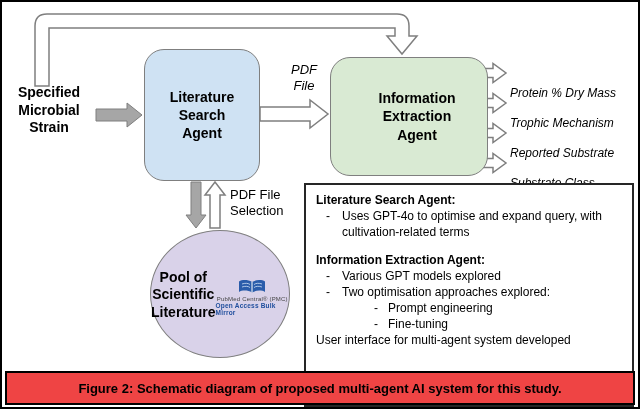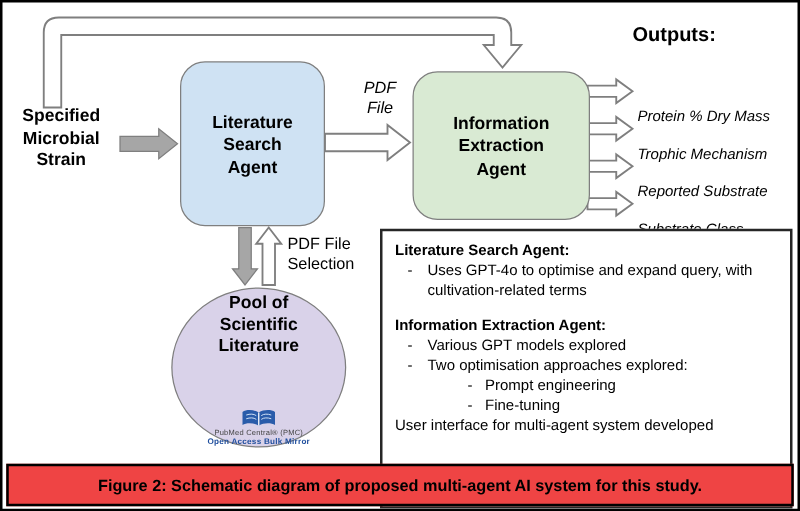--- a/index.html
+++ b/index.html
@@ -9,33 +9,33 @@
   .hollow-arrow { fill:#ffffff; stroke:var(--arrow-outline,#7f7f7f); stroke-width:1.5; }
   .gray-arrow { fill:var(--arrow-gray,#a6a6a6); stroke:var(--arrow-outline,#7f7f7f); stroke-width:1; }
 
   .input-label { position:absolute; left:0; top:82px; width:94px; text-align:center;
                  font-weight:bold; font-size:14px; line-height:1.25; white-space:pre-line; }
 
   .agent-box { position:absolute; border:1px solid #7f7f7f; border-radius:20px;
                display:flex; align-items:center; justify-content:center; }
   .agent-box span { text-align:center; font-weight:bold; font-size:14px; line-height:1.3; white-space:pre-line; }
   .box-blue  { left:142px; top:47px; width:114px; height:130px; background:var(--literature-box,#cfe2f3); }
-  .box-green { left:328px; top:55px; width:140px; height:117px; background:var(--extraction-box,#d9ead3); }
+  .box-green { left:328px; top:55px; width:140px; height:117px; background:var(--extraction-box,#d9ead3);padding-left:16px; }
 
   .float-label { position:absolute; font-size:13px; line-height:1.2; white-space:pre-line; }
   .pdf-file-label { left:272px; top:60px; width:60px; text-align:center;font-style:italic; }
   .pdf-selection-label { left:228px; top:185px; width:78px; text-align:left; }
 
   .outputs-title { position:absolute; left:504px; top:18px; font-size:16px; font-weight:bold; }
   .output-label { position:absolute; left:508px; font-size:12px; font-style:italic; white-space:nowrap;margin-top:20px; }
   .out-0 { top:64px; } .out-1 { top:94px; } .out-2 { top:124px; } .out-3 { top:154px; }
 
-  .pool { position:absolute; left:135px; top:228px; width:140px; height:128px;
+  .pool { position:absolute; left:148px; top:228px; width:140px; height:128px;
           background:var(--pool-ellipse,#d9d2e9); border:1px solid #7f7f7f; border-radius:50%;
-          display:flex; flex-direction:column; align-items:center; justify-content:space-between;
+          display:flex; flex-direction:row; align-items:center; justify-content:flex-start;
           box-sizing:border-box; padding-top:2px; }
   .pool-title { font-weight:bold; font-size:14px; line-height:1.25; text-align:center; white-space:pre-line; }
   .pool-logo { margin-top:4px; display:flex; flex-direction:column; align-items:center; }
   .logo-line1 { font-size:6px; color:#444; margin-top:1px; letter-spacing:0.2px; }
   .logo-line2 { font-size:6.5px; color:#1f4e9d; font-weight:bold; letter-spacing:0.2px; }
 
   .notes { position:absolute; left:302px; top:181px; width:330px; height:224px;
            border:2px solid #262626; box-sizing:border-box; padding:8px 10px;
            font-size:12px; line-height:1.32; background:#fff; }
   .notes-heading { font-weight:bold; }
@@ -88,21 +88,20 @@
 Extraction
 Agent</span>
     </div>
 
     <div class="float-label pdf-file-label">PDF
 File</div>
 
     <div class="float-label pdf-selection-label">PDF File
 Selection</div>
 
-    <div class="outputs-title">Outputs:</div>
     <div class="output-label out-0">Protein % Dry Mass</div>
     <div class="output-label out-1">Trophic Mechanism</div>
     <div class="output-label out-2">Reported Substrate</div>
     <div class="output-label out-3">Substrate Class</div>
 
     <div class="pool">
       <div class="pool-title">Pool of
 Scientific
 Literature</div>
       <div class="pool-logo">

